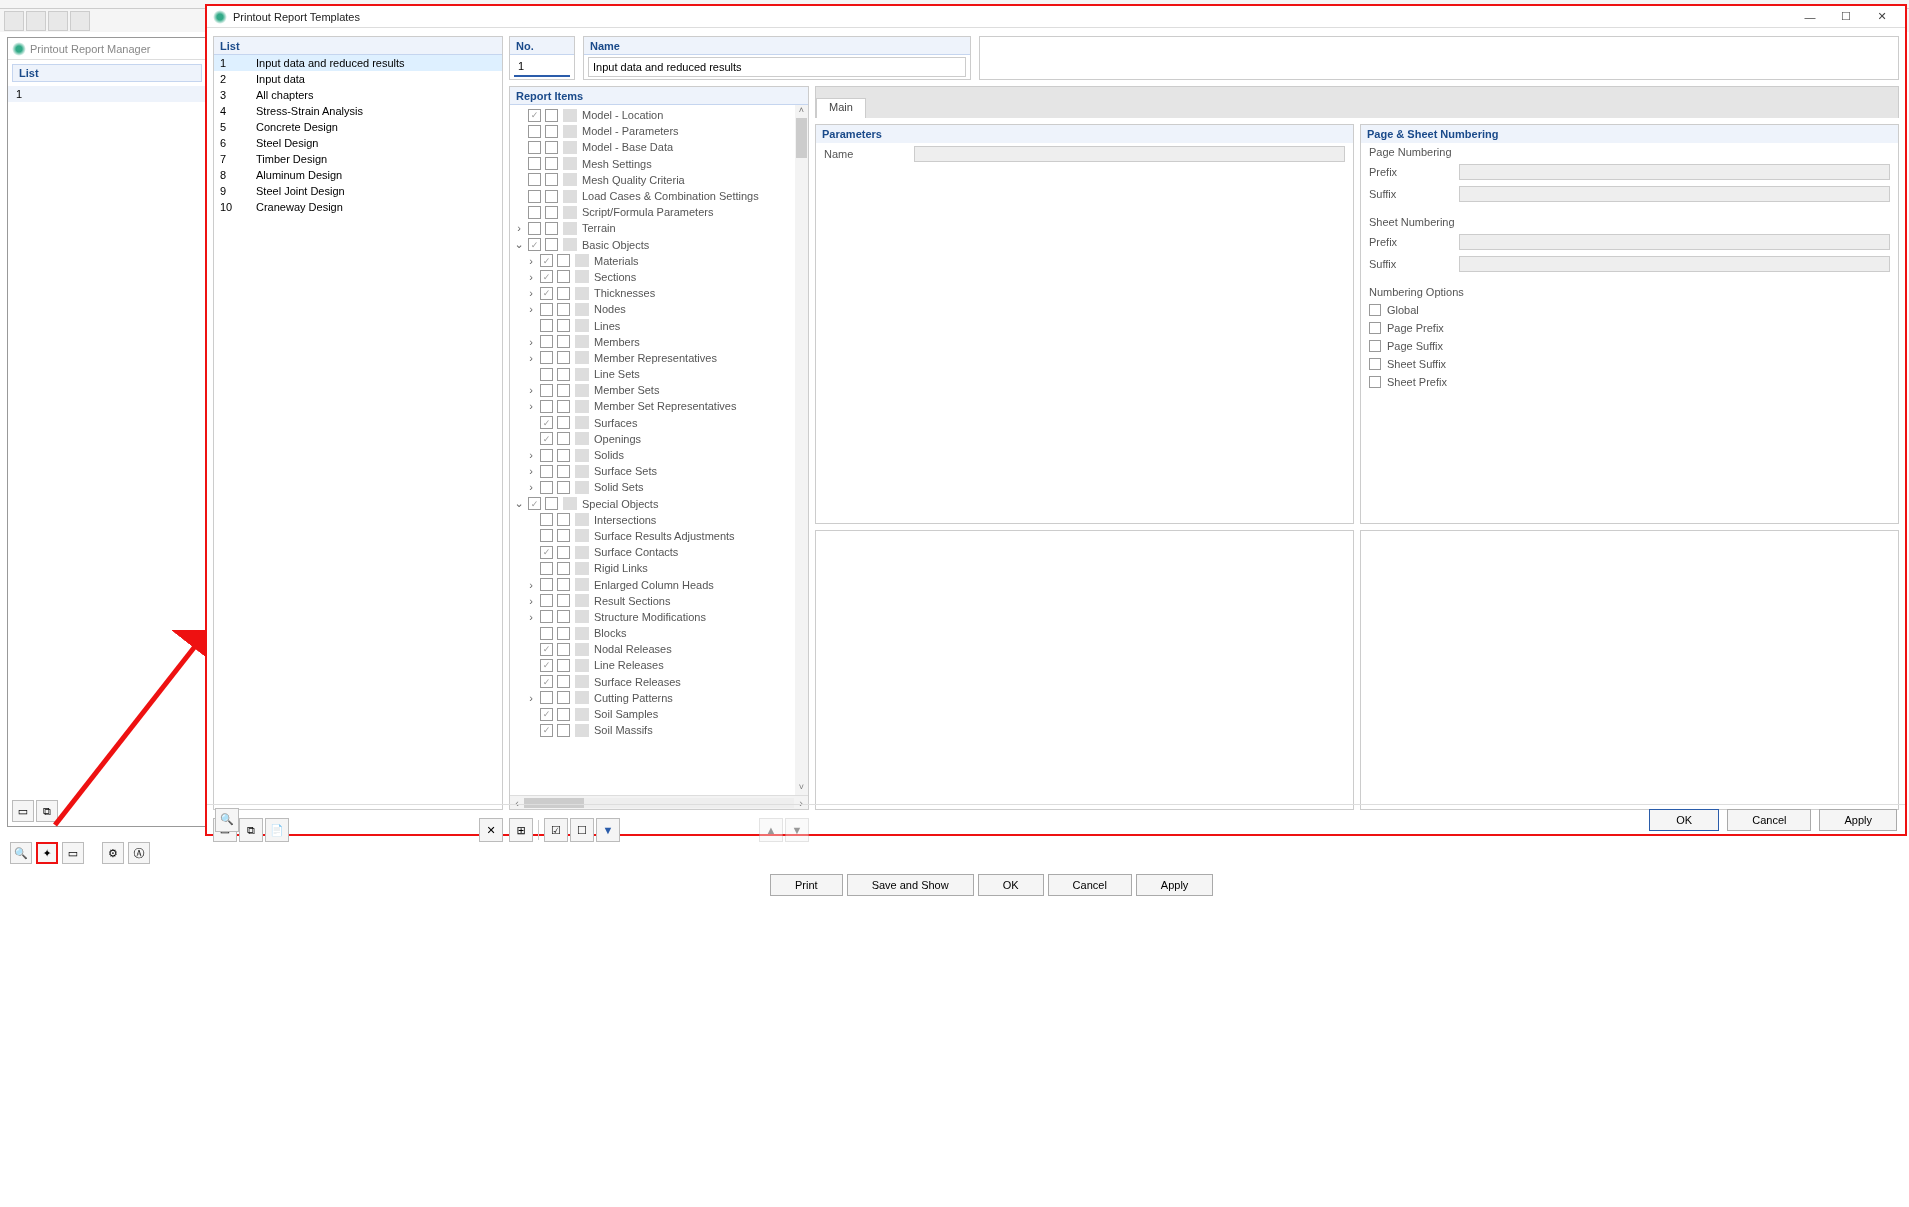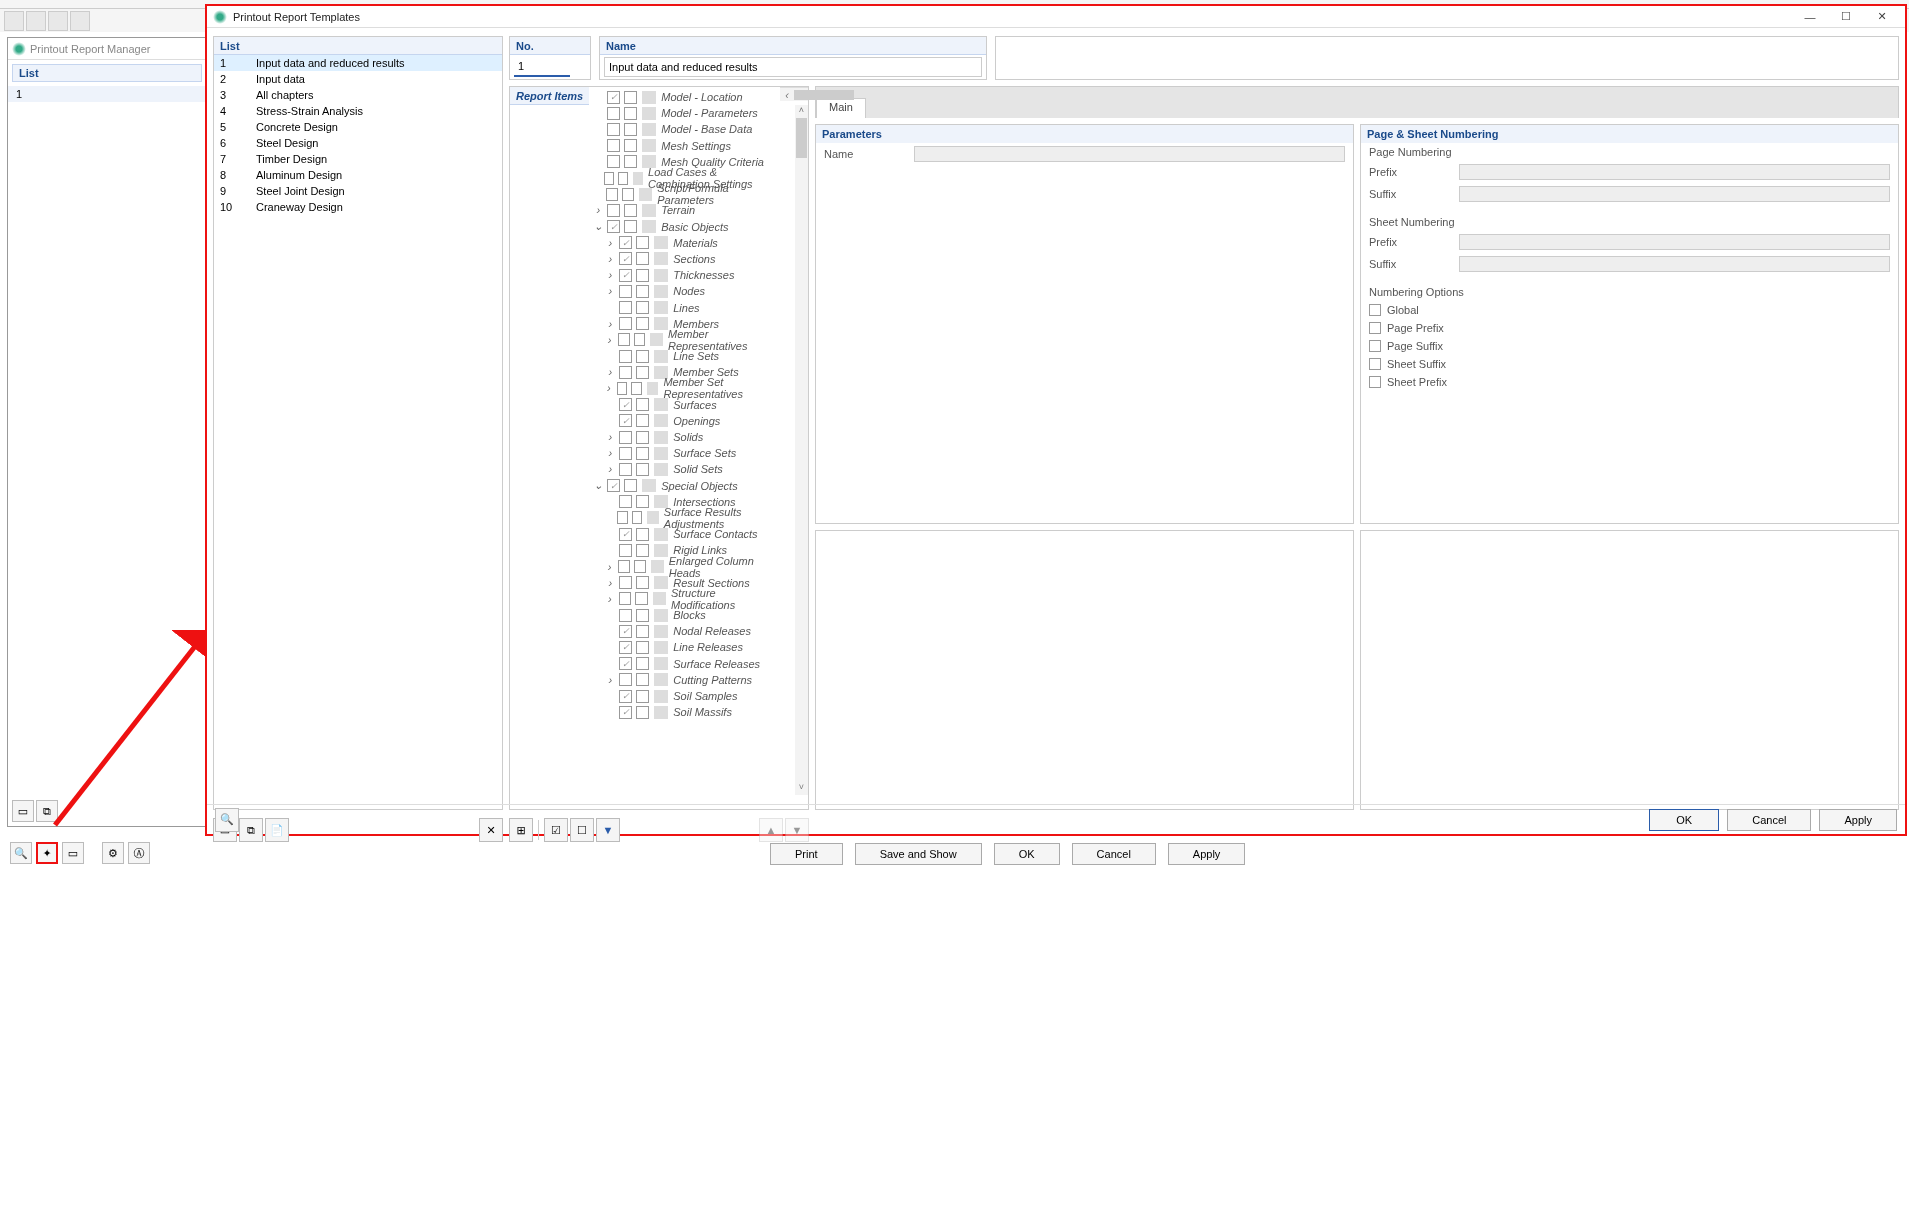--- a/index.html
+++ b/index.html
@@ -42,28 +42,28 @@
 .list-row { display: flex; padding: 2px 6px; cursor: pointer; }
 .list-row.sel { background: #def0ff; }
 .list-row .n { width: 36px; }
 .left-tools { grid-column: 1; grid-row: 3; display: flex; gap: 2px; align-items: center; }
 .tool { width: 24px; height: 24px; border: 1px solid #bbb; background: #f5f5f5; display: flex; align-items: center; justify-content: center; }
 .tool.right { margin-left: auto; }
 
 
 .top-fields { grid-column: 2 / span 2; grid-row: 1; display: flex; gap: 8px; }
 .field-box { border: 1px solid #ccc; display: flex; flex-direction: column; }
-.no-box { width: 82px; }
+.no-box { width: 66px; }
 .name-box { width: 388px; }
 .top-fields .blank { flex:1; border:1px solid #ccc; }
 .field-input { border: none; padding: 2px 4px; background: #fff; height: 20px; }
 .no-box .field-input { border-bottom: 2px solid #2a5caa; width: 56px; margin: 2px 4px; }
 
 
-.items-panel { grid-column: 2; grid-row: 2; display: flex; flex-direction: row; position: relative; font-style: italic; }
+.items-panel { grid-column: 2; grid-row: 2; display: flex; flex-direction: column; position: relative; }
 .tree-scroll { flex: 1; overflow: auto; padding: 2px 0; position: relative; }
 .tree-row { display: flex; align-items: center; height: 16.2px; padding: 0 2px; color: #555; }
 .tree-row .exp { width: 14px; text-align: center; color: #666; cursor: pointer; }
 .tree-row .cb { width: 13px; height: 13px; border: 1px solid #999; margin: 0 2px; display: inline-flex; align-items: center; justify-content: center; font-size: 9px; color: #999; }
 .tree-row .cb.chk::after { content: "✓"; }
 .tree-row .ic { width: 14px; height: 13px; margin: 0 3px; background: #ddd; }
 .tree-row .lbl { margin-left: 2px; }
 .indent1 { padding-left: 14px; }
 .tree-hscroll { height: 14px; border-top: 1px solid #ddd; display: flex; align-items: center; background:#f3f3f3; }
 .hsc-arrow { width: 14px; text-align: center; color:#777; }
@@ -91,21 +91,21 @@
 .form-row .chk { width:12px; height:12px; border:1px solid #999; margin-right:6px; }
 .gap { height: 8px; }
 
 
 .dialog-footer { position: absolute; bottom: 0; left:0; right:0; height: 30px; border-top: 1px solid #ddd; display: flex; align-items: center; padding: 0 8px; gap: 8px; }
 .dialog-footer .spacer { flex:1; }
 .btn { min-width: 70px; height: 22px; border: 1px solid #aaa; background: #f5f5f5; padding: 0 24px; cursor: pointer; }
 .btn.primary { border: 1px solid #2a5caa; }
 
 
-.bg-footer { position: absolute; top: 843px; left: 770px; display: flex; gap: 12px; }
+.bg-footer { position: absolute; top: 874px; left: 770px; display: flex; gap: 4px; }
 .bg-footer .btn { min-width: 60px; }
 
 
 .bg-bottom-tools { position:absolute; top: 842px; left: 10px; display:flex; gap:4px; }
 
 </style>
 </head>
 <body>
 
 <div class="bg-toolbar"></div>

